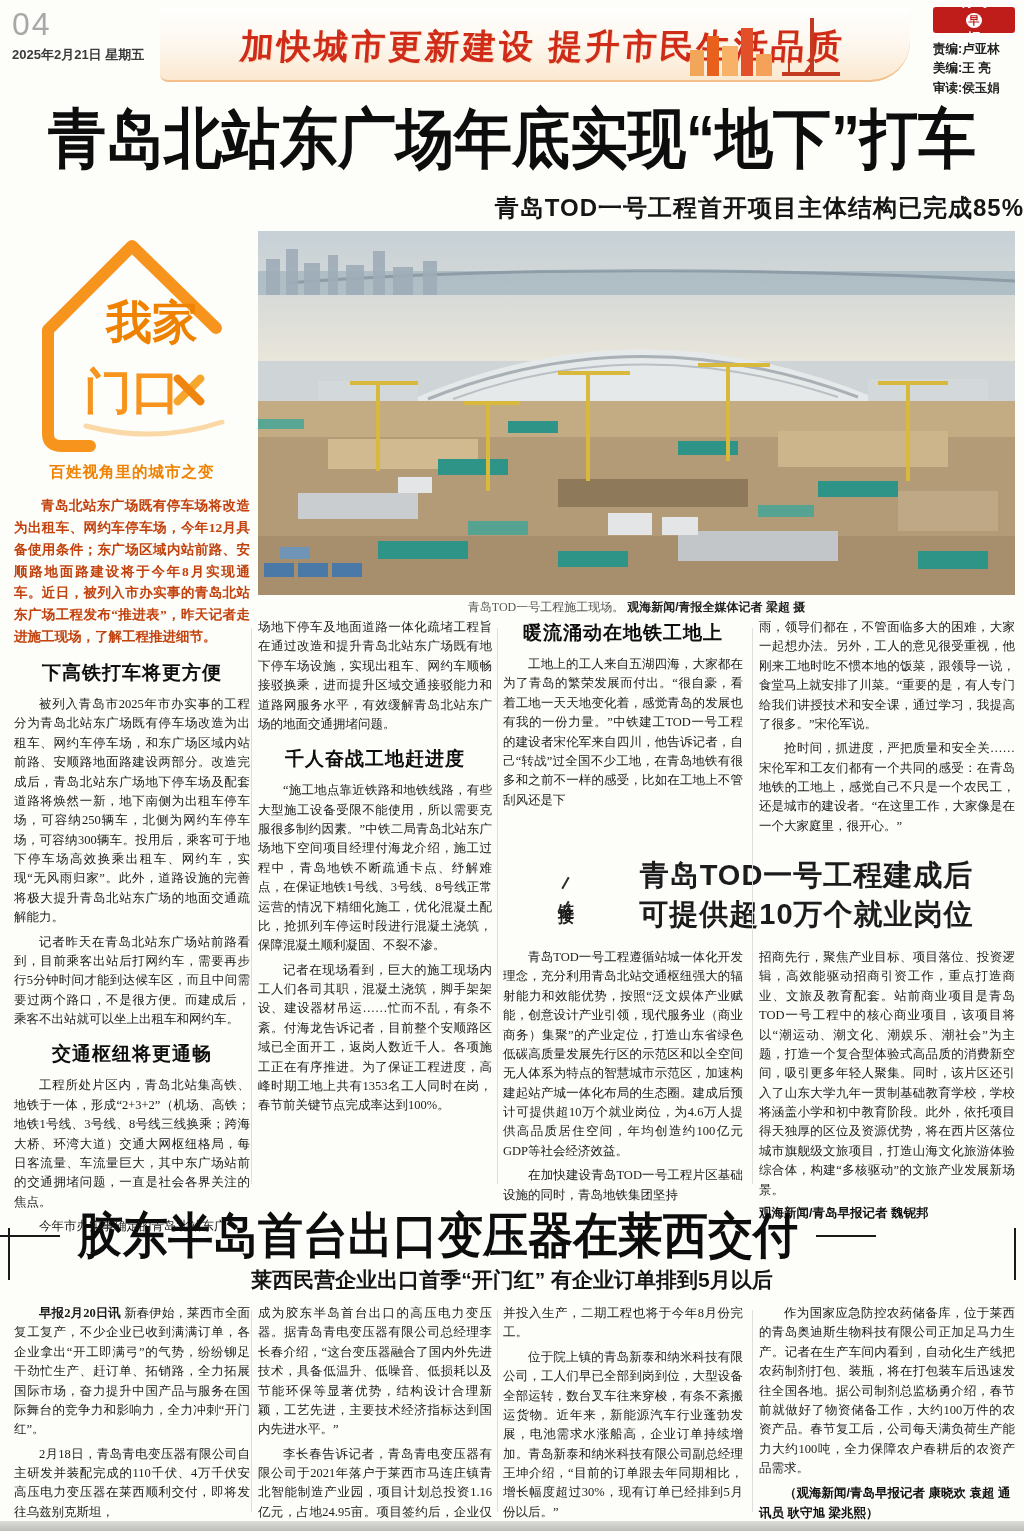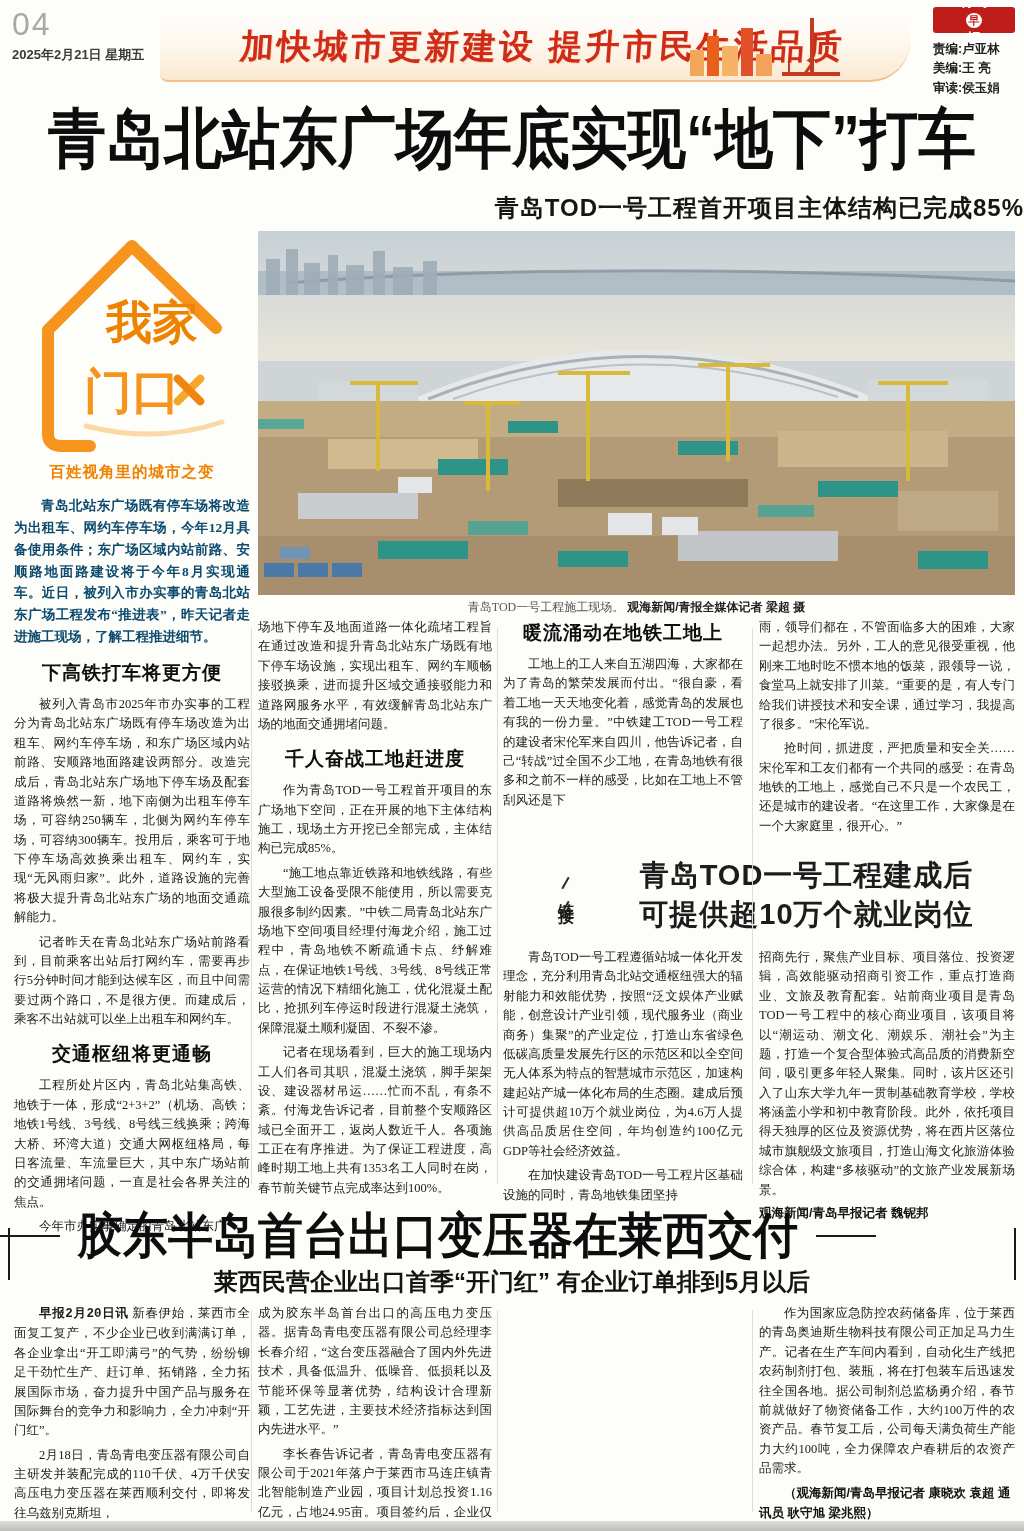--- a/index.html
+++ b/index.html
@@ -46,21 +46,21 @@
            text-indent:2em; color:#1b1b1b; margin-bottom:5px; }
   p.noindent { text-indent:0; }
   .sec-h { font-family:"Liberation Sans",sans-serif; font-size:19px; font-weight:700; text-align:center;
            color:#0e0e0e; margin:12px 0 9px; letter-spacing:1px; }
   .sec-h.first { margin-top:2px; }
 
   
   .badge-wrap { text-align:center; }
   .badge-tagline { font-size:15.5px; font-weight:900; color:#ef8200; letter-spacing:1px; margin-top:2px; }
   .intro { font-family:"Liberation Serif",serif; font-size:13.5px; font-weight:700; line-height:1.62;
-           text-align:justify; text-indent:2em; color:#0c4a6e; margin-top:12px; }
+           text-align:justify; text-indent:2em; color:#c2410c; margin-top:12px; }
 
   
   .photo { position:absolute; left:258px; top:231px; width:757px; height:364px; background:#cfd4d6; overflow:hidden; }
   .caption { position:absolute; left:258px; top:599px; width:757px; text-align:center; font-family:"Liberation Serif",serif;
              font-size:12px; color:#555; }
   .caption b { font-family:"Liberation Sans",sans-serif; color:#222; }
 
   
   .link-box { position:absolute; left:503px; top:846px; width:512px; height:98px; display:flex; align-items:center; }
   .link-label { margin-left:52px; margin-right:22px; display:flex; flex-direction:column; align-items:center; }
@@ -73,26 +73,26 @@
   .lc-right { left:759px; top:948px; width:256px; }
   .byline { font-family:"Liberation Sans",sans-serif; font-size:12.5px; font-weight:700; color:#111; text-align:left; margin-top:2px; }
 
   .vsep { position:absolute; width:1px; background:#ddd; }
 
   
   .headline2 { position:absolute; left:0; top:1206px; width:876px; display:flex; align-items:center; }
   .headline2 .rule { flex:1; height:2px; background:#1a1a1a; }
   .headline2 .txt { font-size:45px; font-weight:900; color:#0d0d0d; margin:0 18px; white-space:nowrap; transform:scaleY(1.08); }
   .frame-stub { position:absolute; width:2px; height:52px; background:#1a1a1a; top:1228px; }
-  .subhead2 { position:absolute; left:0; top:1266px; width:1024px; text-align:center; font-size:24px; font-weight:700; color:#141414; }
+  .subhead2 { position:absolute; left:0; top:1266px; width:1024px; text-align:center; font-size:21px; font-weight:700; color:#141414; }
   .b1 { left:14px;  top:1304px; width:236px; }
   .b2 { left:258px; top:1304px; width:234px; }
   .b3 { left:503px; top:1304px; width:240px; }
   .b4 { left:759px; top:1304px; width:256px; }
-  .dateline { font-family:Liberation Mono, monospace; font-weight:900; }
+  .dateline { font-family:Liberation Serif, serif; font-weight:900; }
   .end-byline { font-family:"Liberation Sans",sans-serif; font-size:12.5px; font-weight:900; color:#111;
                 line-height:1.6; text-indent:2em; margin-top:2px; }
   .bottom-strip { position:absolute; left:0; top:1521px; width:1024px; height:10px; background:linear-gradient(#dcdcda,#bdbdba); }
 </style>
 </head>
 <body>
 
 <div class="page">
 
   <div class="page-num">04</div>
@@ -226,21 +226,20 @@
     </svg>
   </div>
   <div class="caption">
     <span>青岛TOD一号工程施工现场。</span>
     <b>观海新闻/青报全媒体记者 梁超 摄</b>
   </div>
 
   <div class="col c2">
     <p class="body" style="text-indent:0;">场地下停车及地面道路一体化疏堵工程旨在通过改造和提升青岛北站东广场既有地下停车场设施，实现出租车、网约车顺畅接驳换乘，进而提升区域交通接驳能力和道路网服务水平，有效缓解青岛北站东广场的地面交通拥堵问题。</p>
     <h3 class="sec-h">千人奋战工地赶进度</h3>
-    <p class="body">作为青岛TOD一号工程首开项目的东广场地下空间，正在开展的地下主体结构施工，现场土方开挖已全部完成，主体结构已完成85%。</p>
     <p class="body">“施工地点靠近铁路和地铁线路，有些大型施工设备受限不能使用，所以需要克服很多制约因素。”中铁二局青岛北站东广场地下空间项目经理付海龙介绍，施工过程中，青岛地铁不断疏通卡点、纾解难点，在保证地铁1号线、3号线、8号线正常运营的情况下精细化施工，优化混凝土配比，抢抓列车停运时段进行混凝土浇筑，保障混凝土顺利凝固、不裂不渗。</p>
     <p class="body">记者在现场看到，巨大的施工现场内工人们各司其职，混凝土浇筑，脚手架架设、建设器材吊运……忙而不乱，有条不紊。付海龙告诉记者，目前整个安顺路区域已全面开工，返岗人数近千人。各项施工正在有序推进。为了保证工程进度，高峰时期工地上共有1353名工人同时在岗，春节前关键节点完成率达到100%。</p>
   </div>
 
   <div class="col c3">
     <h3 class="sec-h first">暖流涌动在地铁工地上</h3>
     <p class="body">工地上的工人来自五湖四海，大家都在为了青岛的繁荣发展而付出。“很自豪，看着工地一天天地变化着，感觉青岛的发展也有我的一份力量。”中铁建工TOD一号工程的建设者宋伦军来自四川，他告诉记者，自己“转战”过全国不少工地，在青岛地铁有很多和之前不一样的感受，比如在工地上不管刮风还是下</p>
   </div>
 
   <div class="col c4">
@@ -283,20 +282,24 @@
   <div class="subhead2">莱西民营企业出口首季“开门红” 有企业订单排到5月以后</div>
 
   <div class="col b1">
     <p class="body"><b class="dateline">早报2月20日讯</b><span> 新春伊始，莱西市全面复工复产，不少企业已收到满满订单，各企业拿出“开工即满弓”的气势，纷纷铆足干劲忙生产、赶订单、拓销路，全力拓展国际市场，奋力提升中国产品与服务在国际舞台的竞争力和影响力，全力冲刺“开门红”。</span></p>
     <p class="body">2月18日，青岛青电变压器有限公司自主研发并装配完成的110千伏、4万千伏安高压电力变压器在莱西顺利交付，即将发往乌兹别克斯坦，</p>
   </div>
   <div class="col b2">
     <p class="body noindent">成为胶东半岛首台出口的高压电力变压器。据青岛青电变压器有限公司总经理李长春介绍，“这台变压器融合了国内外先进技术，具备低温升、低噪音、低损耗以及节能环保等显著优势，结构设计合理新颖，工艺先进，主要技术经济指标达到国内先进水平。”</p>
     <p class="body">李长春告诉记者，青岛青电变压器有限公司于2021年落户于莱西市马连庄镇青北智能制造产业园，项目计划总投资1.16亿元，占地24.95亩。项目签约后，企业仅用4个月便完成了一期建设</p>
   </div>
+  <div class="col b3">
+    <p class="body noindent">并投入生产，二期工程也将于今年8月份完工。</p>
+    <p class="body">位于院上镇的青岛新泰和纳米科技有限公司，工人们早已全部到岗到位，大型设备全部运转，数台叉车往来穿梭，有条不紊搬运货物。近年来，新能源汽车行业蓬勃发展，电池需求水涨船高，企业订单持续增加。青岛新泰和纳米科技有限公司副总经理王坤介绍，“目前的订单跟去年同期相比，增长幅度超过30%，现有订单已经排到5月份以后。”</p>
+  </div>
   <div class="col b4">
     <p class="body">作为国家应急防控农药储备库，位于莱西的青岛奥迪斯生物科技有限公司正加足马力生产。记者在生产车间内看到，自动化生产线把农药制剂打包、装瓶，将在打包装车后迅速发往全国各地。据公司制剂总监杨勇介绍，春节前就做好了物资储备工作，大约100万件的农资产品。春节复工后，公司每天满负荷生产能力大约100吨，全力保障农户春耕后的农资产品需求。</p>
     <p class="end-byline">（观海新闻/青岛早报记者 康晓欢 袁超 通讯员 耿守旭 梁兆熙）</p>
   </div>
 
   <div class="vsep" style="left:251px; top:1310px; height:202px;"></div>
   <div class="vsep" style="left:497px; top:1310px; height:202px;"></div>
   <div class="vsep" style="left:752px; top:1310px; height:202px;"></div>
 
   <div class="bottom-strip"></div>

